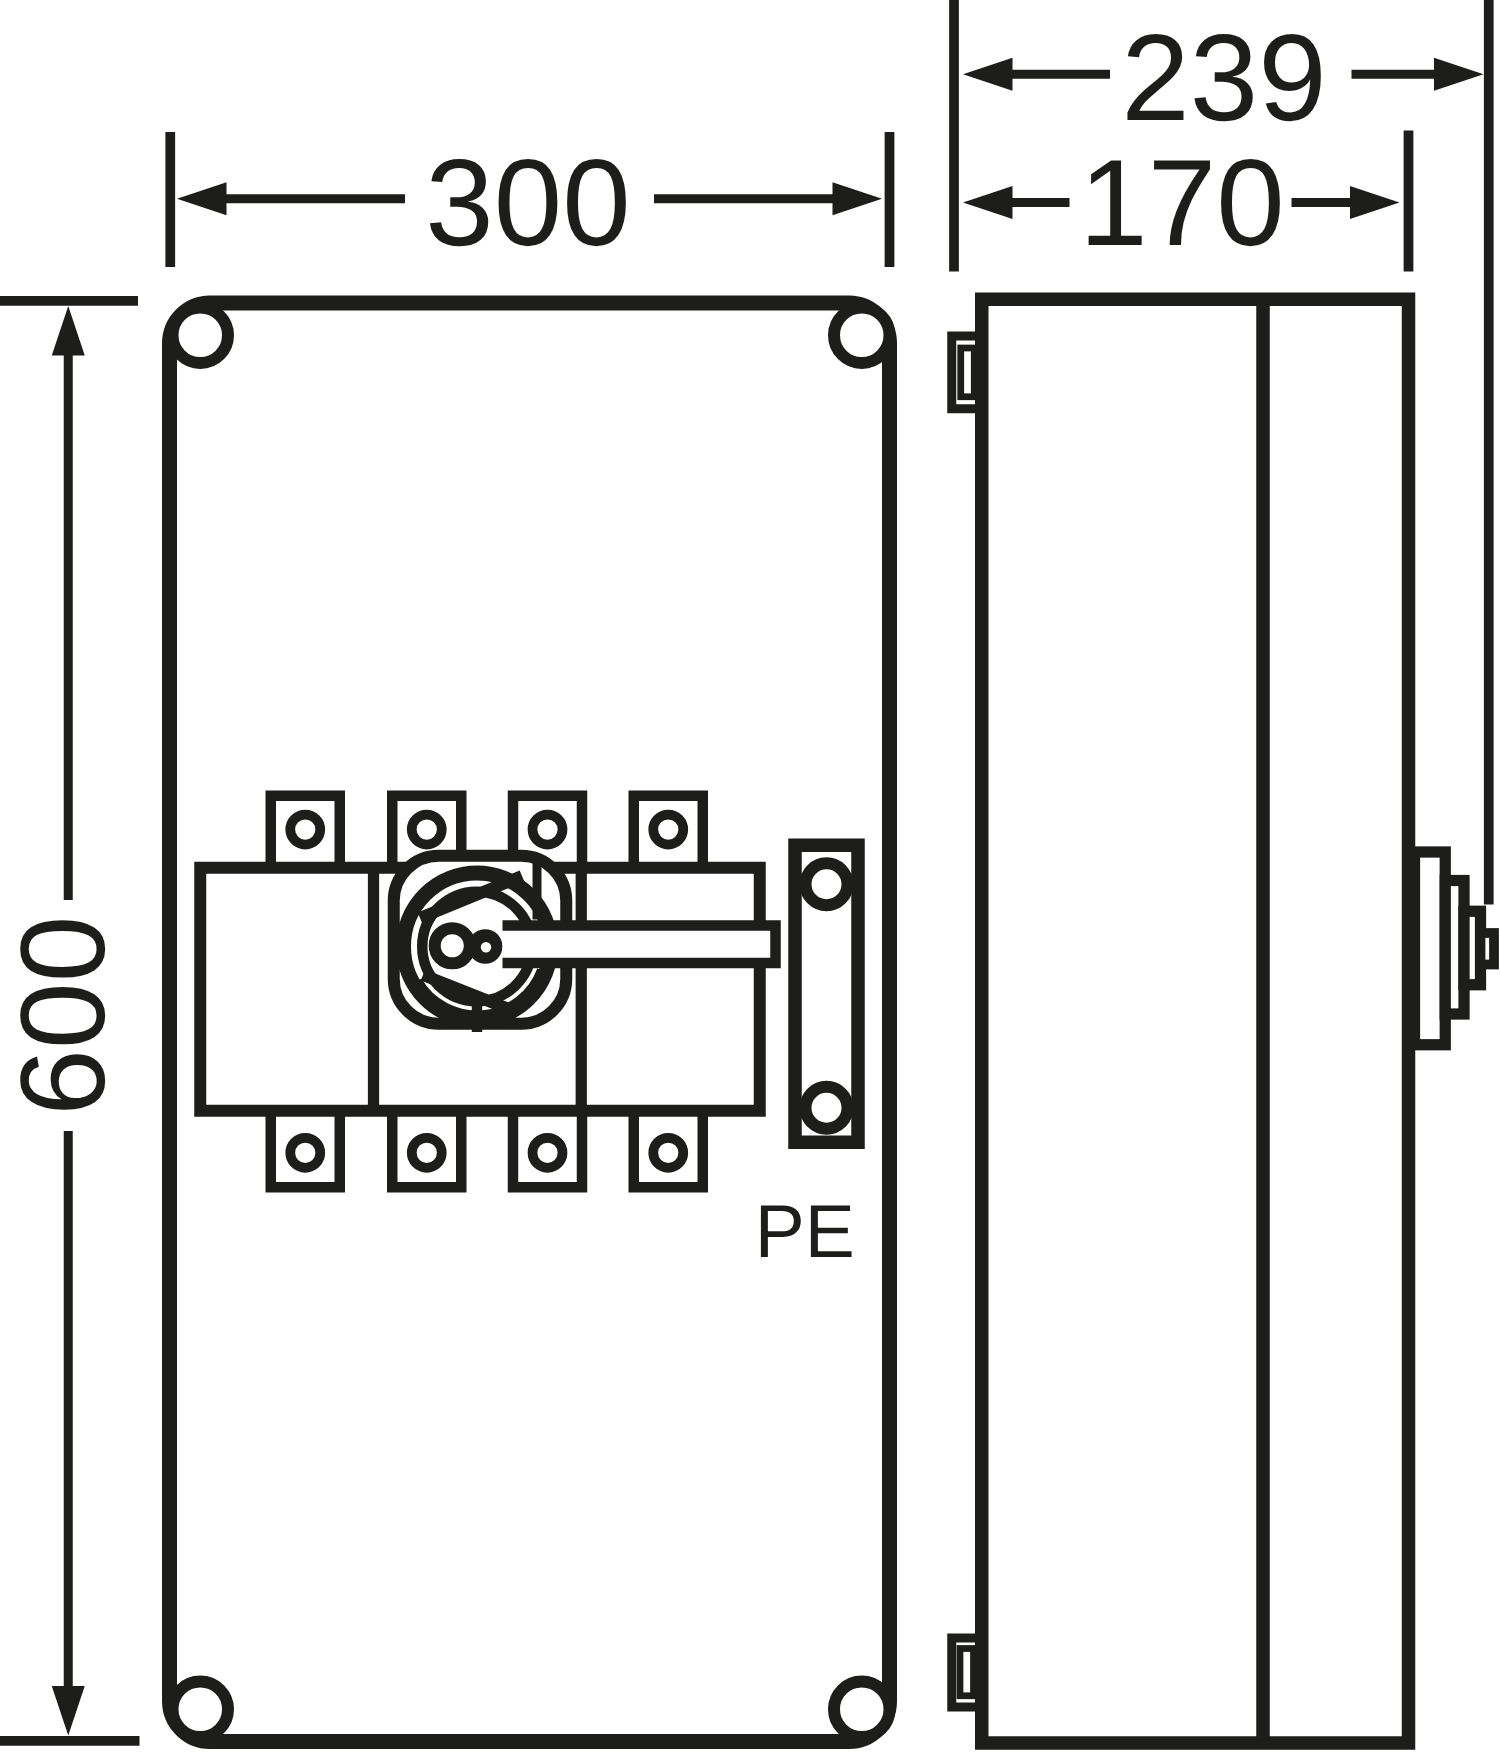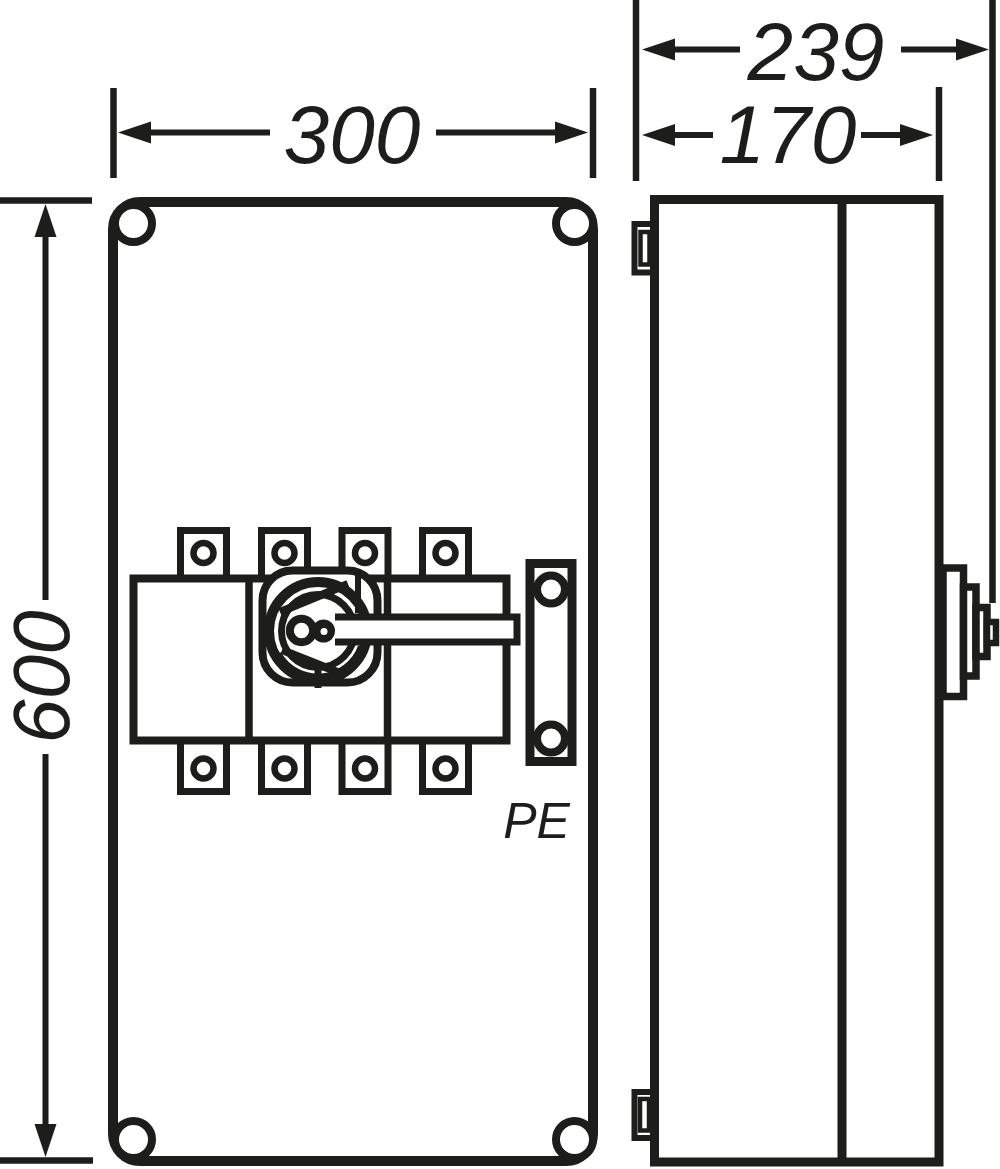--- a/index.html
+++ b/index.html
@@ -10,21 +10,20 @@
     margin:0;
     padding:0;
     background:var(--bg-color);
   }
   .canvas{
     position:relative;
     width:1000px;
     height:1169px;
     background:var(--bg-color);
     overflow:hidden;
-    font-style:italic;
   }
   svg{display:block}
   .ln{stroke:var(--line-color);fill:none}
   .fw{fill:var(--bg-color)}
   .fb{fill:var(--line-color);stroke:none}
   text{
     font-family:"Liberation Sans","DejaVu Sans",sans-serif;
     fill:var(--line-color);
   }
   .dim-text{font-size:82px}

